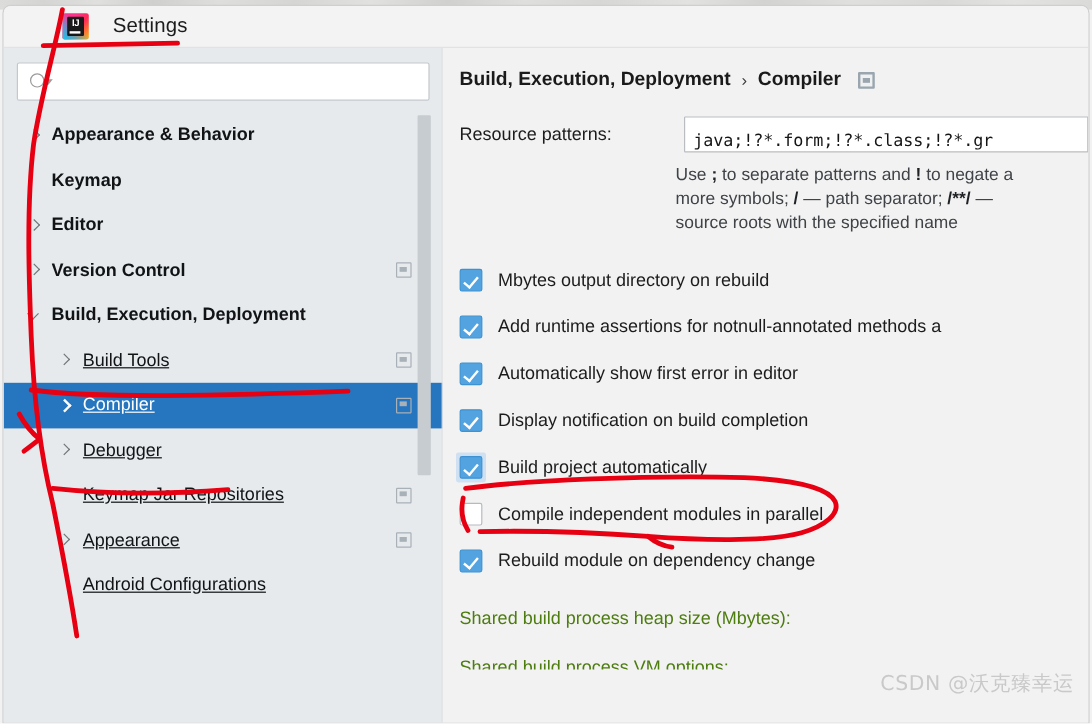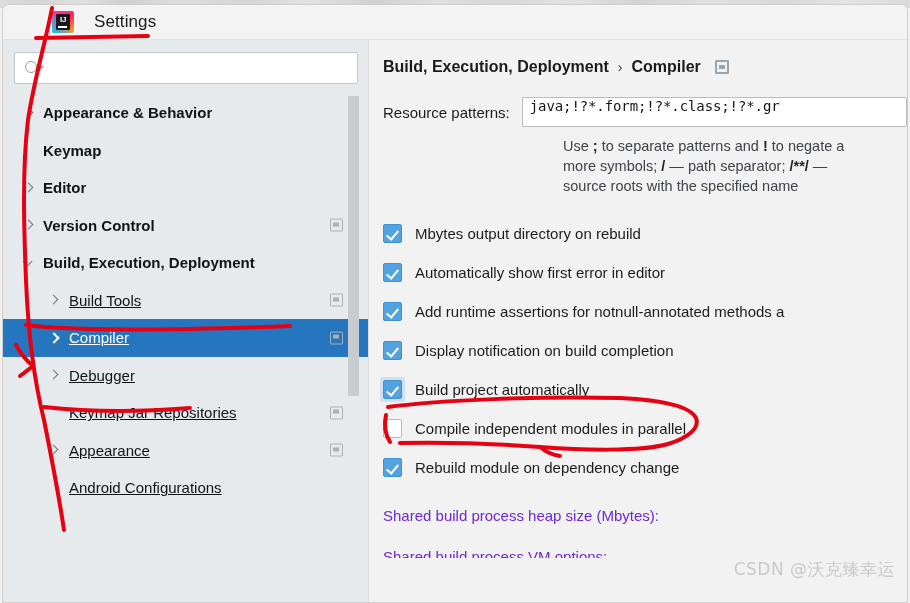--- a/index.html
+++ b/index.html
@@ -299,35 +299,36 @@
     left: 2px; top: 3px;
     width: 6px; height: 4px;
     background: #9aa5ae;
   }
 
   .field-row {
     display: flex;
     align-items: center;
     margin-top: 21px;
     padding-left: 14px;
+    gap: 32px;
   }
   .field-label {
     font-size: 15px;
     color: #1c1c1c;
     white-space: nowrap;
   }
   .text-field {
-    margin-left: 12px;
+    margin-left: 28px;
     width: 420px;
     height: 30px;
     background: #ffffff;
     border: 1px solid #b9bdc1;
     border-radius: 1px;
     display: flex;
-    align-items: flex-start;
+    align-items: flex-end;
     padding-left: 7px;
     overflow: hidden;
   }
   .text-field .val {
     font-family: "DejaVu Sans Mono", monospace;
     font-size: 14px;
     color: #151515;
     white-space: nowrap;
     letter-spacing: -.1px;
   }
@@ -388,21 +389,21 @@
   .check-row .cb-label {
     margin-left: 13px;
     font-size: 15px;
     color: #1c1c1c;
   }
 
   .section-label {
     margin-top: 20px;
     padding-left: 14px;
     font-size: 15px;
-    color: #6d28d9;
+    color: #4d7c0f;
   }
   .section-label.cut {
     margin-top: 24px;
     overflow: hidden;
     height: 10px;
   }
 
   
   .watermark {
     position: absolute;
@@ -533,27 +534,27 @@
             <div class="check-row">
               <span class="cb-outer">
                 <span class="cb on"></span>
               </span>
               <span class="cb-label">Mbytes output directory on rebuild</span>
             </div>
             <div class="check-row">
               <span class="cb-outer">
                 <span class="cb on"></span>
               </span>
-              <span class="cb-label">Automatically show first error in editor</span>
+              <span class="cb-label">Add runtime assertions for notnull-annotated methods a</span>
             </div>
             <div class="check-row">
               <span class="cb-outer">
                 <span class="cb on"></span>
               </span>
-              <span class="cb-label">Add runtime assertions for notnull-annotated methods a</span>
+              <span class="cb-label">Automatically show first error in editor</span>
             </div>
             <div class="check-row">
               <span class="cb-outer">
                 <span class="cb on"></span>
               </span>
               <span class="cb-label">Display notification on build completion</span>
             </div>
             <div class="check-row focused">
               <span class="cb-outer">
                 <span class="cb on"></span>

